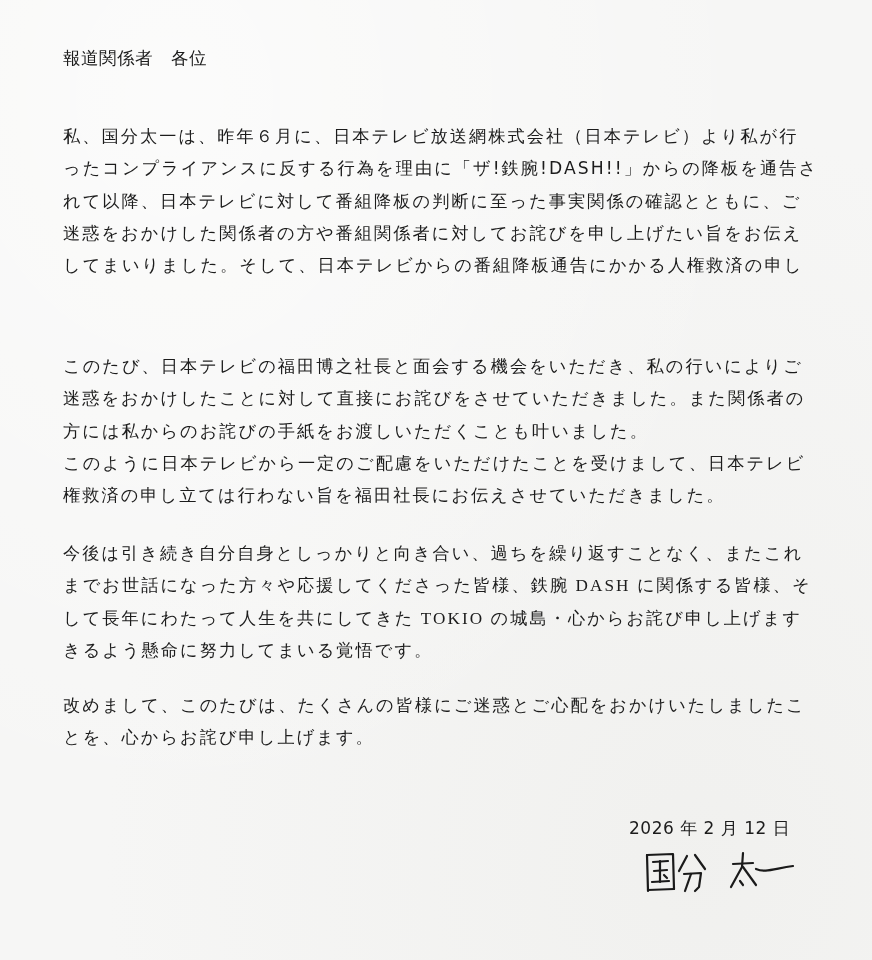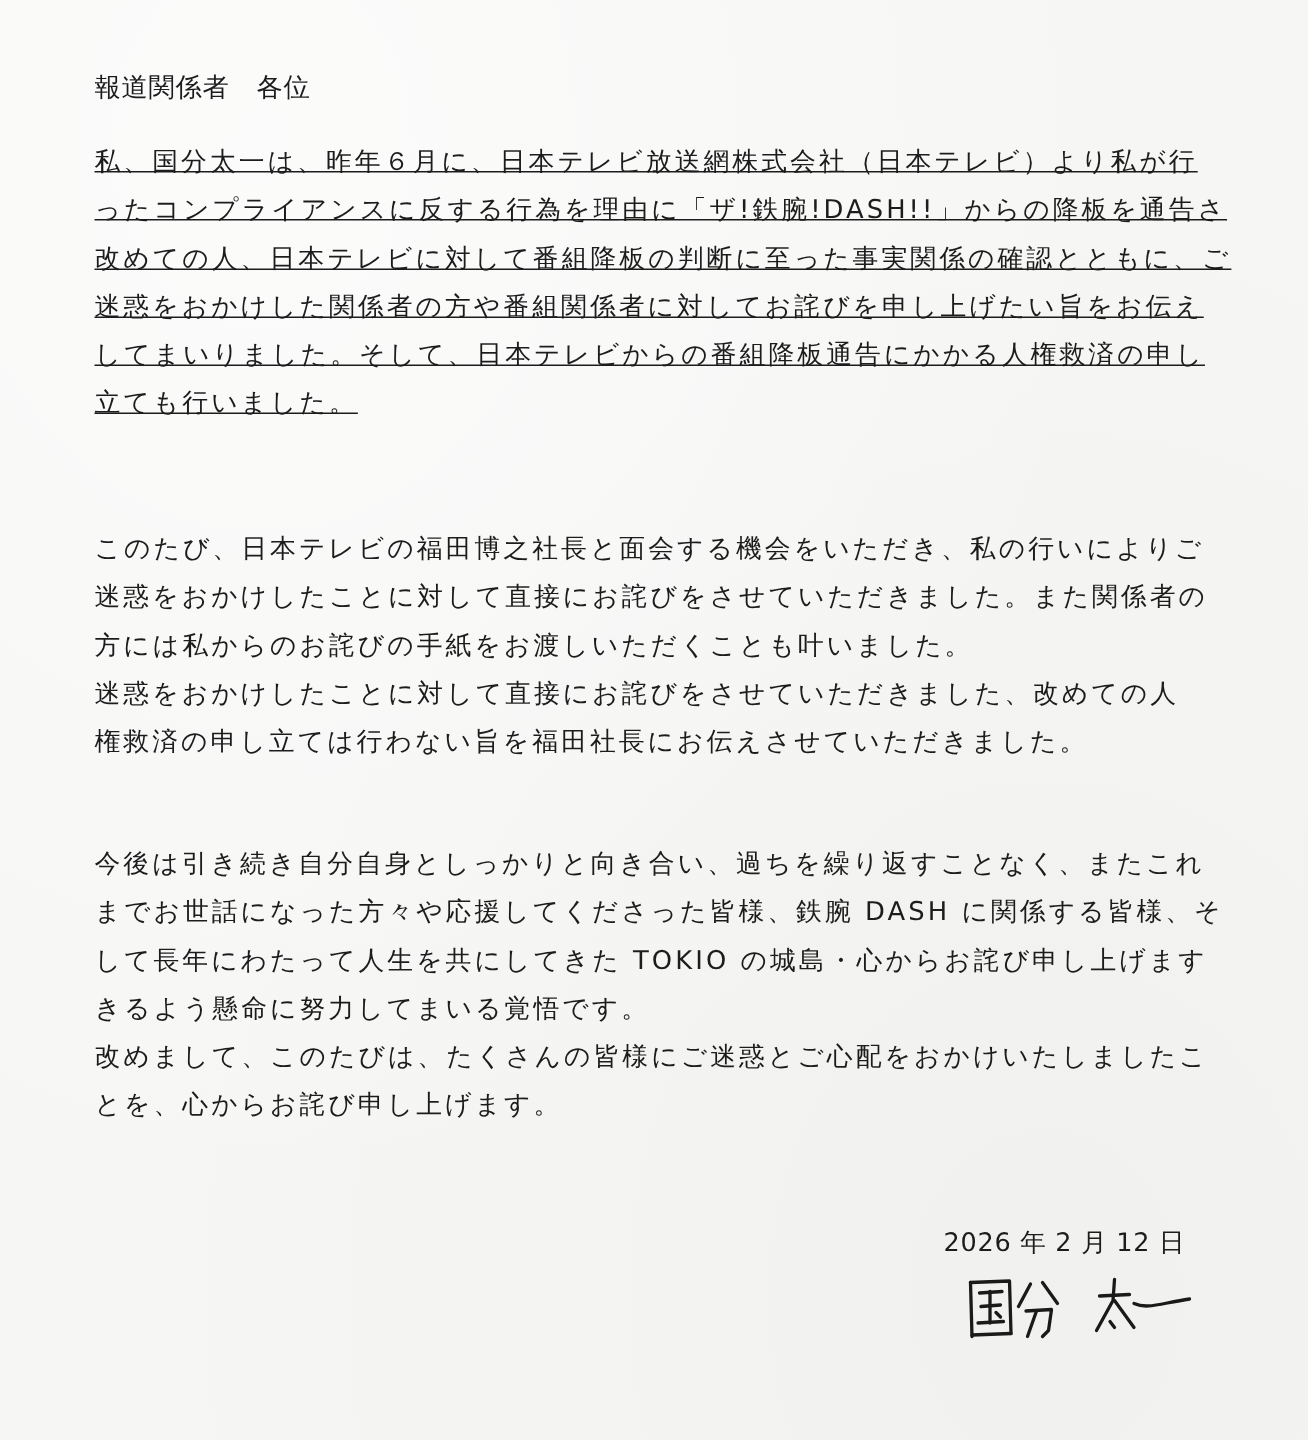--- a/index.html
+++ b/index.html
@@ -38,24 +38,24 @@
       width: 760px;
     }
     .line {
       display: block;
       height: 32.3px;
       line-height: 32.3px;
       font-size: 17.2px;
       letter-spacing: 2.05px;
       white-space: nowrap;
     }
-    .p1 { top: 92px; text-decoration: underline; }
+    .p1 { top: 120px; }
     .p2 { top: 322px; margin-top: 28px; }
     .p3 { top: 447px; }
-    .p4 { top: 560px; }
+    .p4 { top: 538px; font-family: Liberation Serif, serif; }
     .p5 { top: 689px; }
     .date {
       position: absolute;
       left: 629px;
       top: 817px;
       font-size: 17px;
       letter-spacing: 0.5px;
       white-space: pre;
     }
     .signature {
@@ -70,34 +70,33 @@
 </head>
 <body>
 
 <div class="page">
 
   <div class="addressee">報道関係者　各位</div>
 
   <div class="para p1">
     <span class="line">私、国分太一は、昨年６月に、日本テレビ放送網株式会社（日本テレビ）より私が行</span>
     <span class="line">ったコンプライアンスに反する行為を理由に「ザ!鉄腕!DASH!!」からの降板を通告さ</span>
-    <span class="line">改めての人、日本テレビに対して番組降板の判断に至った事実関係の確認とともに、ご</span>
+    <span class="line">れて以降、日本テレビに対して番組降板の判断に至った事実関係の確認とともに、ご</span>
     <span class="line">迷惑をおかけした関係者の方や番組関係者に対してお詫びを申し上げたい旨をお伝え</span>
     <span class="line">してまいりました。そして、日本テレビからの番組降板通告にかかる人権救済の申し</span>
-    <span class="line">立ても行いました。</span>
   </div>
 
   <div class="para p2">
     <span class="line">このたび、日本テレビの福田博之社長と面会する機会をいただき、私の行いによりご</span>
     <span class="line">迷惑をおかけしたことに対して直接にお詫びをさせていただきました。また関係者の</span>
     <span class="line">方には私からのお詫びの手紙をお渡しいただくことも叶いました。</span>
   </div>
 
   <div class="para p3">
-    <span class="line">迷惑をおかけしたことに対して直接にお詫びをさせていただきました、改めての人</span>
+    <span class="line">このように日本テレビから一定のご配慮をいただけたことを受けまして、日本テレビ</span>
     <span class="line">権救済の申し立ては行わない旨を福田社長にお伝えさせていただきました。</span>
   </div>
 
   <div class="para p4">
     <span class="line">今後は引き続き自分自身としっかりと向き合い、過ちを繰り返すことなく、またこれ</span>
     <span class="line">までお世話になった方々や応援してくださった皆様、鉄腕 DASH に関係する皆様、そ</span>
     <span class="line">して長年にわたって人生を共にしてきた TOKIO の城島・心からお詫び申し上げます</span>
     <span class="line">きるよう懸命に努力してまいる覚悟です。</span>
   </div>
 

